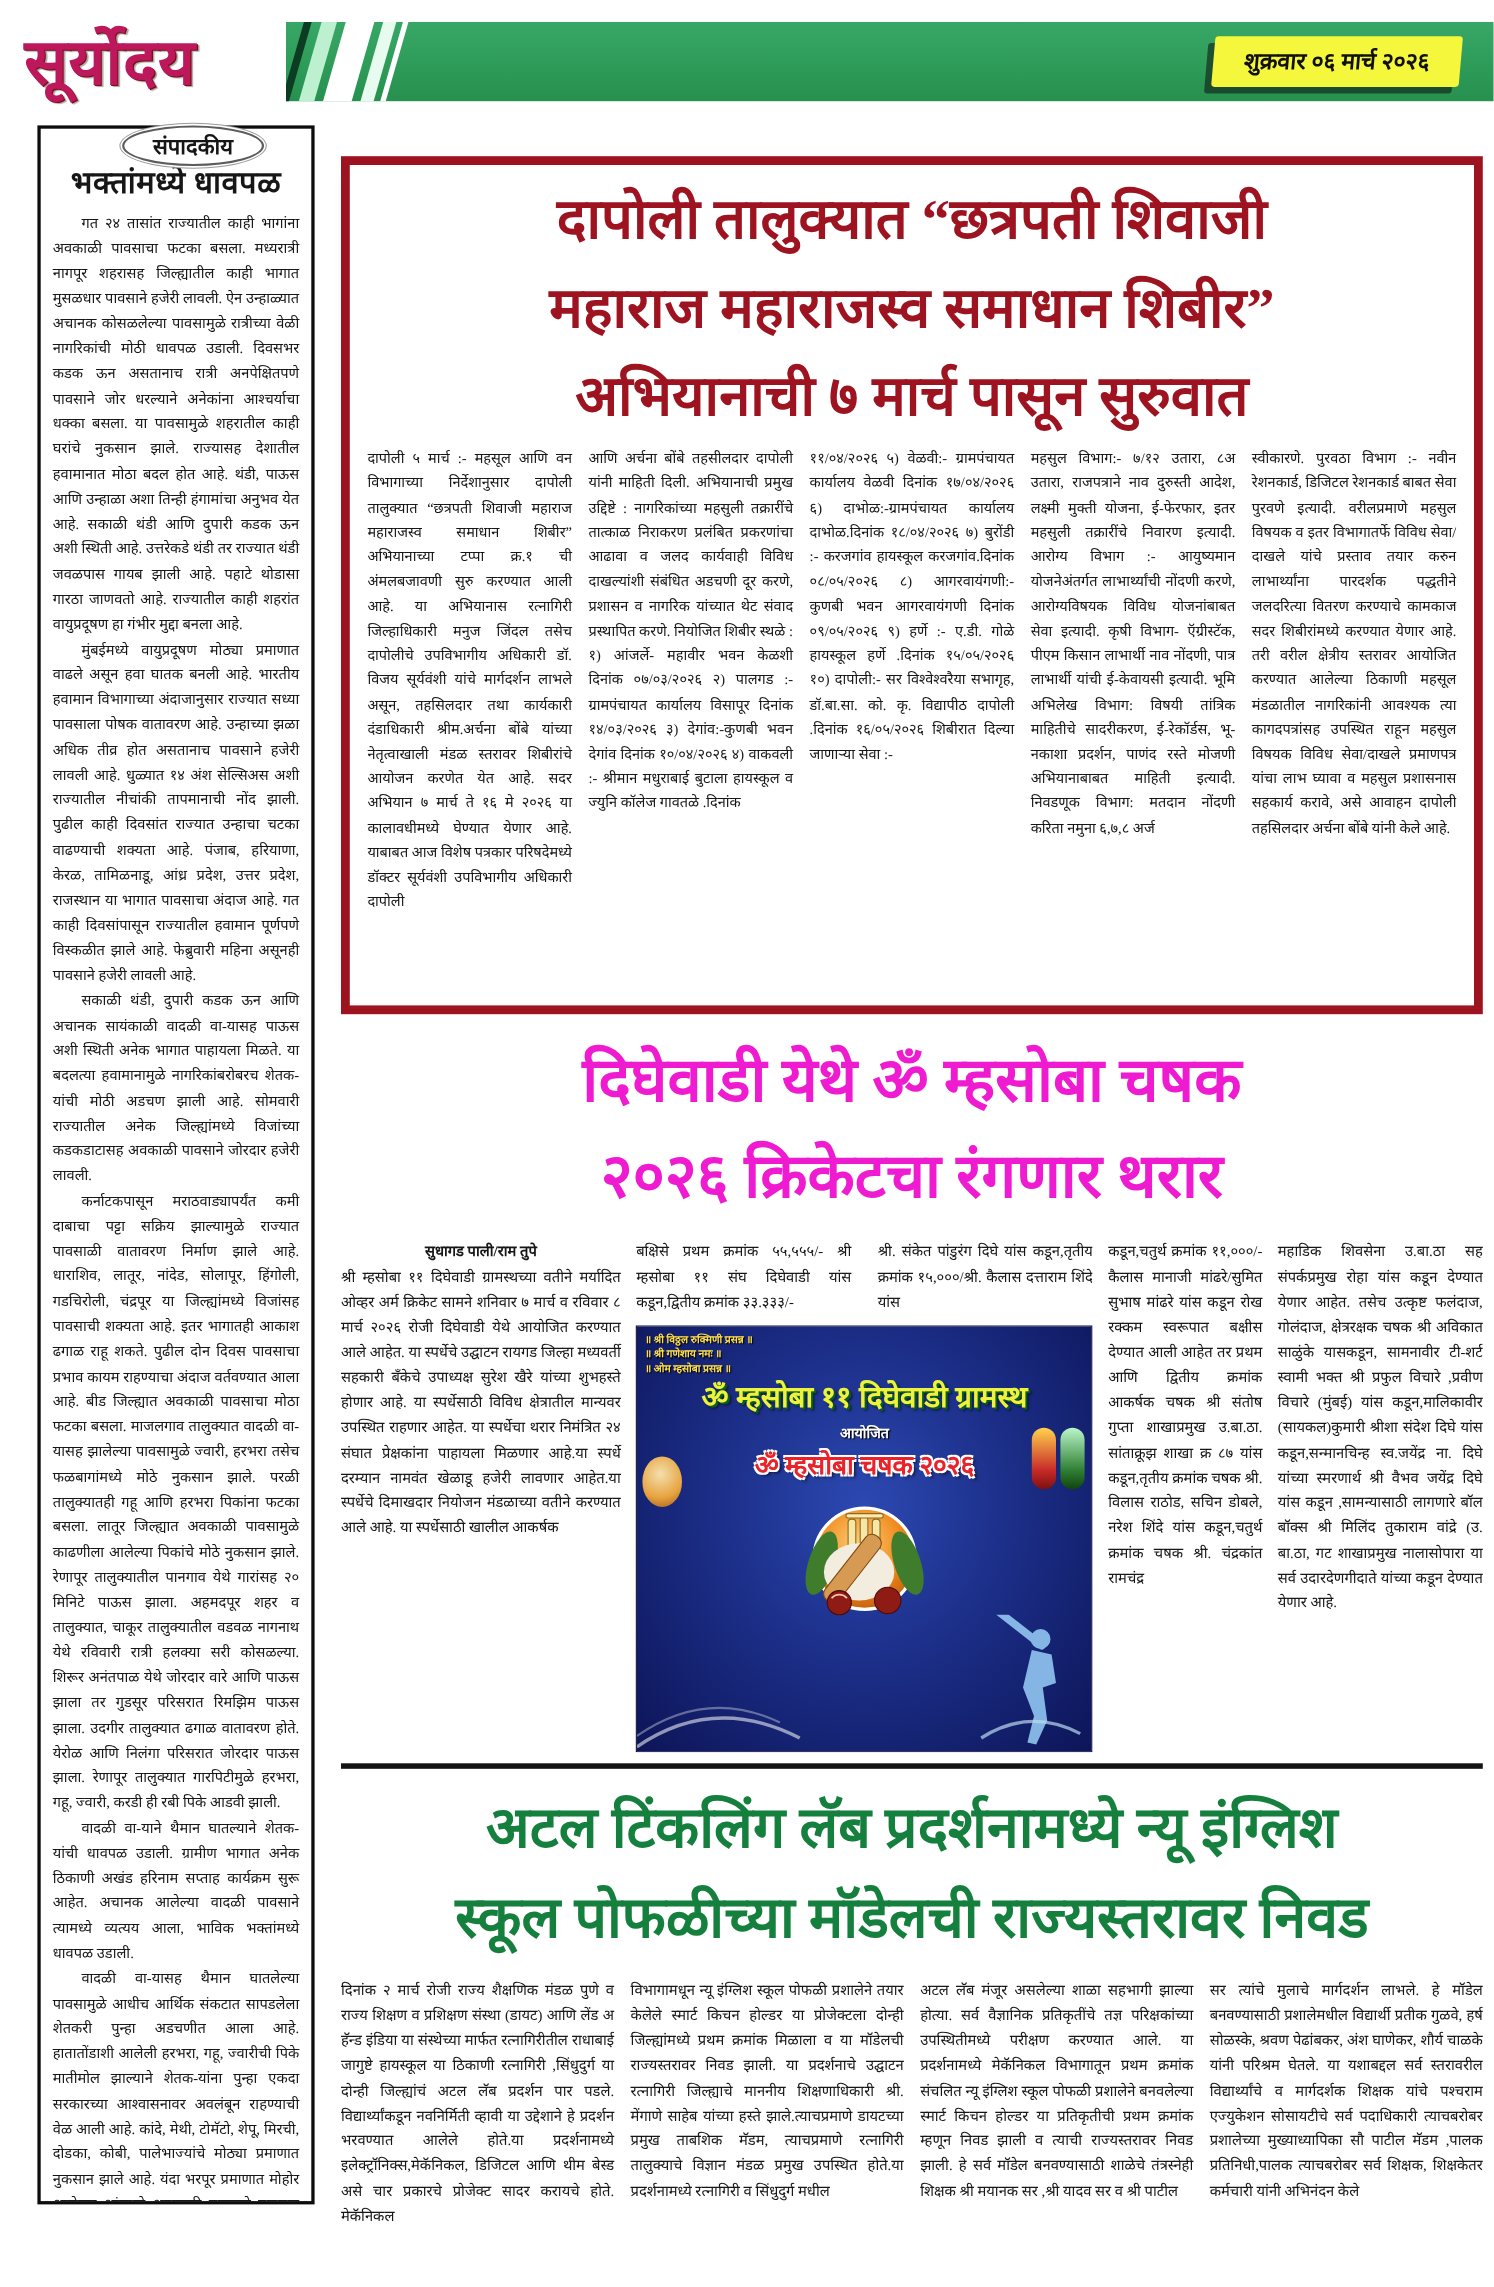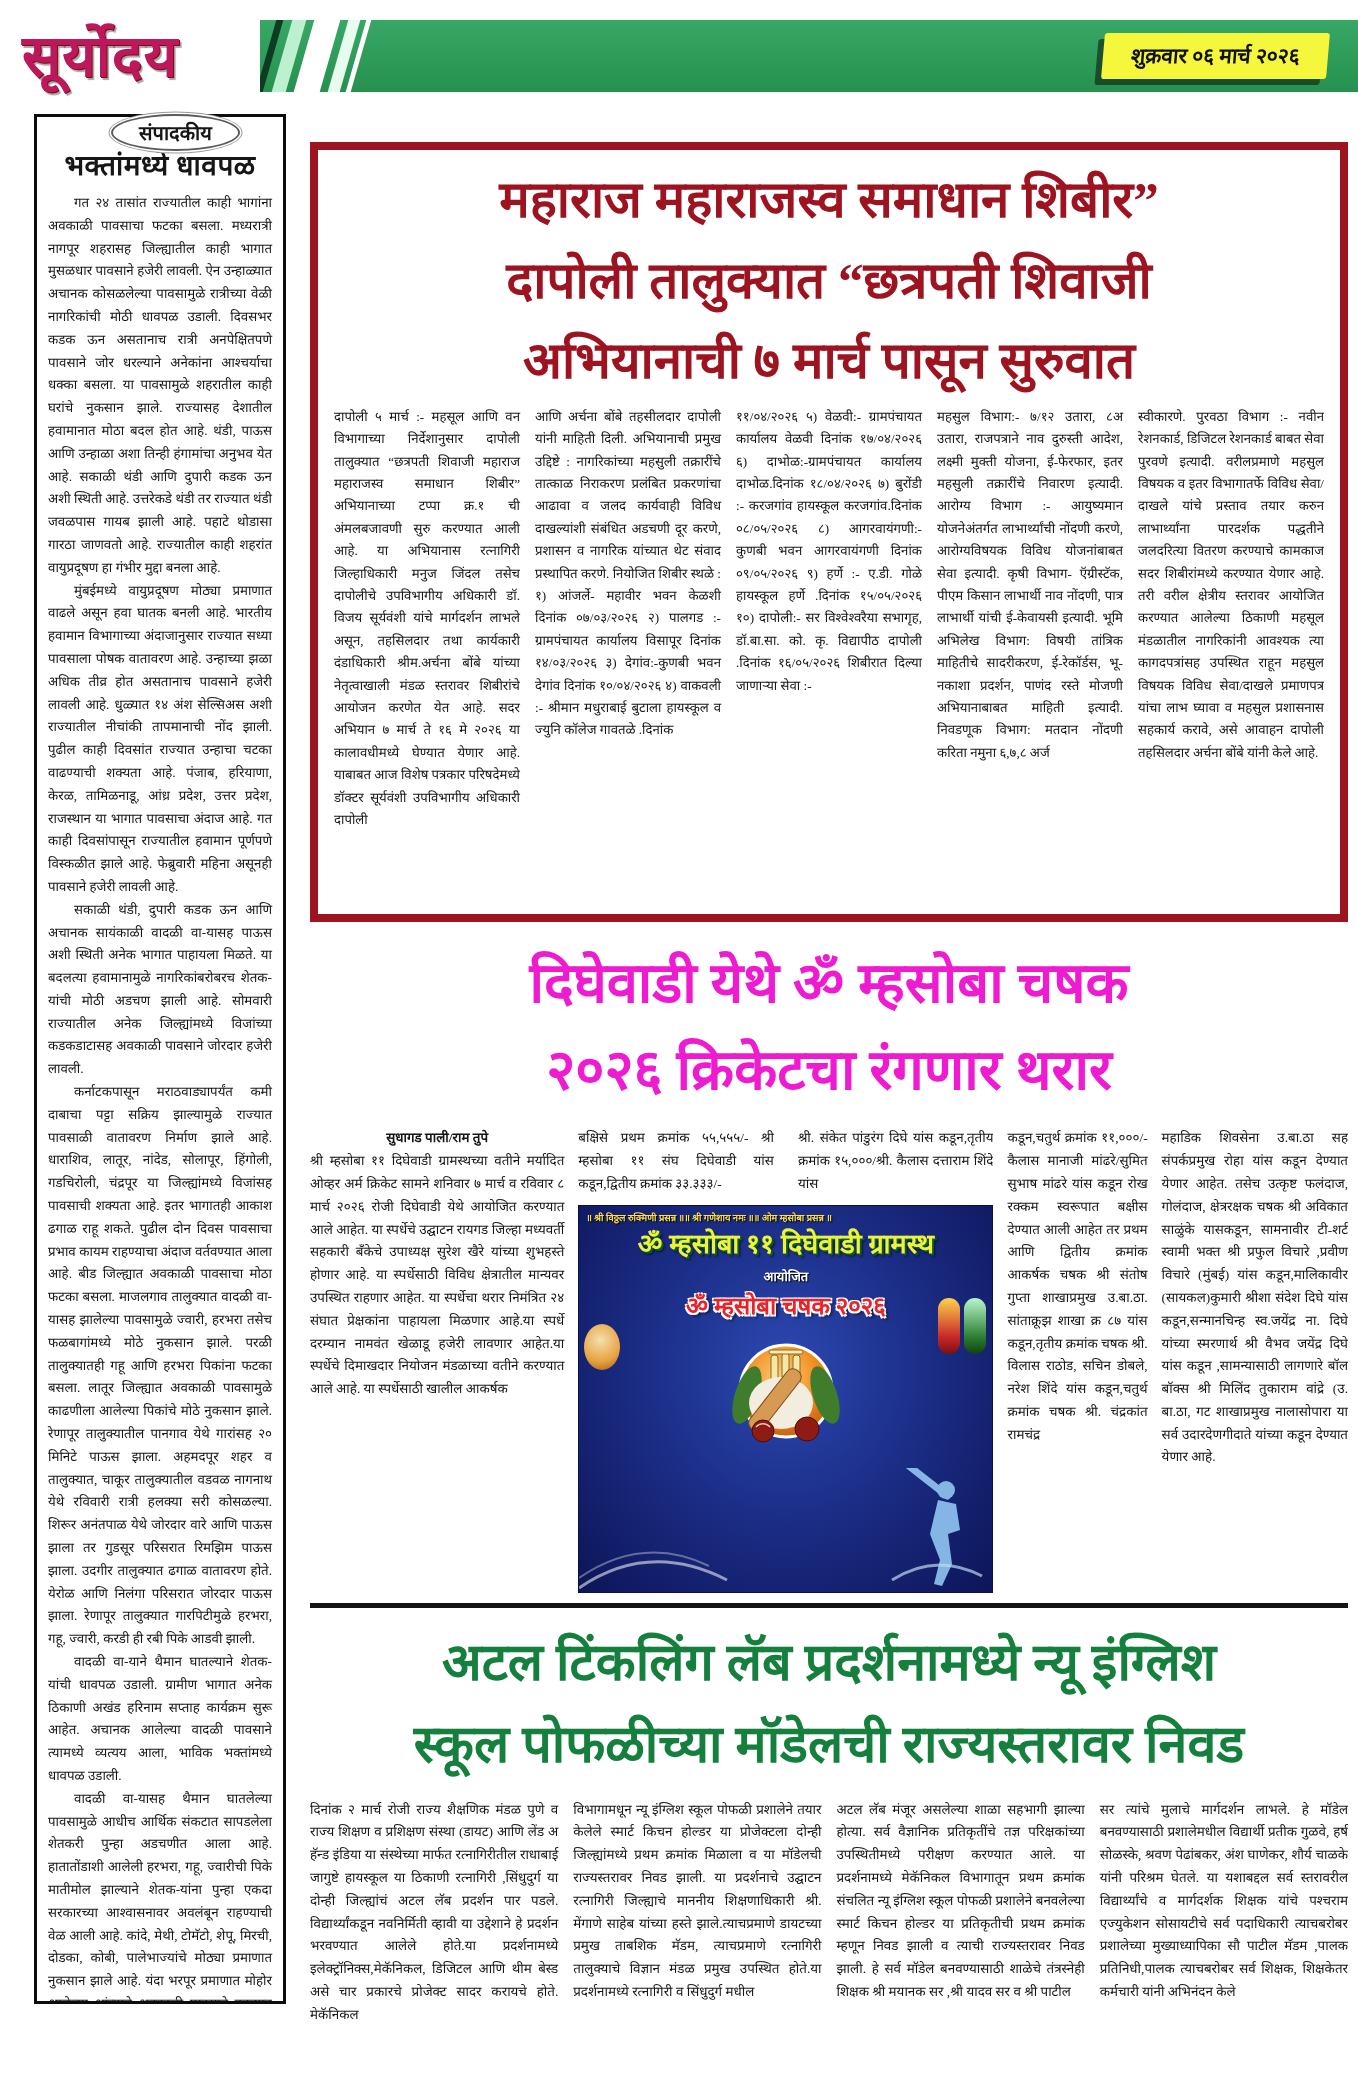--- a/index.html
+++ b/index.html
@@ -48,22 +48,22 @@
   .a2-col1{flex:0 0 24.5%;font-size:13.4px;line-height:22.8px;text-align:justify;}
   .a2-byline{text-align:center;font-weight:700;text-indent:0;}
   .a2-mid{flex:0 0 40%;display:flex;flex-direction:column;min-width:0;}
   .a2-strip{display:flex;gap:24px;height:70px;overflow:hidden;}
   .a2-strip div{flex:1 1 0;font-size:13.4px;line-height:22.8px;text-align:justify;}
   .a2-col4{flex:0 0 13.5%;font-size:13.4px;line-height:22.8px;text-align:justify;}
   .a2-col5{flex:1 1 0;font-size:13.4px;line-height:22.8px;text-align:justify;}
   
   .poster{position:relative;margin-top:8px;flex:1 1 auto;overflow:hidden;border:1px solid #0a1040;
           background:radial-gradient(ellipse at 50% 42%, #2c49b2 0%, #1b2d86 48%, #0d1558 100%);}
-  .p-bless{display:flex;justify-content:flex-start;padding:5px 7px 0;color:#ffdf4e;
-           font-size:9.5px;font-weight:700;text-shadow:1px 1px 1px #000;}
+  .p-bless{display:flex;justify-content:center;padding:5px 7px 0;color:#ffdf4e;
+           font-size:9.5px;font-weight:700;text-shadow:1px 1px 1px #000;flex-direction:column;}
   .p-title{text-align:center;color:#eef23d;font-size:27px;font-weight:800;
            text-shadow:2px 2px 0 #0a5a22,3px 3px 2px rgba(0,0,0,.6);white-space:nowrap;}
   .p-sub{margin-top:6px;text-align:center;color:#ffffff;font-size:13px;font-weight:700;
          text-shadow:1px 1px 1px #000;}
   .p-event{margin-top:3px;text-align:center;color:#e8232a;font-size:24px;font-weight:800;
            text-shadow:-1.5px -1.5px 0 #fff,1.5px -1.5px 0 #fff,-1.5px 1.5px 0 #fff,1.5px 1.5px 0 #fff,3px 3px 3px rgba(0,0,0,.7);}
   .p-emblem{display:block;margin:4px auto 0;}
   .deityL{position:absolute;left:5px;top:118px;width:36px;height:46px;border-radius:50%;
           background:radial-gradient(circle at 45% 35%, #ffe9b0, #f2a93c 60%, #a85a12);opacity:.95;}
   .deityR{position:absolute;right:6px;top:92px;display:flex;gap:4px;}
@@ -108,22 +108,22 @@
         <p>कर्नाटकपासून मराठवाड्यापर्यंत कमी दाबाचा पट्टा सक्रिय झाल्यामुळे राज्यात पावसाळी वातावरण निर्माण झाले आहे. धाराशिव, लातूर, नांदेड, सोलापूर, हिंगोली, गडचिरोली, चंद्रपूर या जिल्ह्यांमध्ये विजांसह पावसाची शक्यता आहे. इतर भागातही आकाश ढगाळ राहू शकते. पुढील दोन दिवस पावसाचा प्रभाव कायम राहण्याचा अंदाज वर्तवण्यात आला आहे. बीड जिल्ह्यात अवकाळी पावसाचा मोठा फटका बसला. माजलगाव तालुक्यात वादळी वा-यासह झालेल्या पावसामुळे ज्वारी, हरभरा तसेच फळबागांमध्ये मोठे नुकसान झाले. परळी तालुक्यातही गहू आणि हरभरा पिकांना फटका बसला. लातूर जिल्ह्यात अवकाळी पावसामुळे काढणीला आलेल्या पिकांचे मोठे नुकसान झाले. रेणापूर तालुक्यातील पानगाव येथे गारांसह २० मिनिटे पाऊस झाला. अहमदपूर शहर व तालुक्यात, चाकूर तालुक्यातील वडवळ नागनाथ येथे रविवारी रात्री हलक्या सरी कोसळल्या. शिरूर अनंतपाळ येथे जोरदार वारे आणि पाऊस झाला तर गुडसूर परिसरात रिमझिम पाऊस झाला. उदगीर तालुक्यात ढगाळ वातावरण होते. येरोळ आणि निलंगा परिसरात जोरदार पाऊस झाला. रेणापूर तालुक्यात गारपिटीमुळे हरभरा, गहू, ज्वारी, करडी ही रबी पिके आडवी झाली.</p>
         <p>वादळी वा-याने थैमान घातल्याने शेतक-यांची धावपळ उडाली. ग्रामीण भागात अनेक ठिकाणी अखंड हरिनाम सप्ताह कार्यक्रम सुरू आहेत. अचानक आलेल्या वादळी पावसाने त्यामध्ये व्यत्यय आला, भाविक भक्तांमध्ये धावपळ उडाली.</p>
         <p>वादळी वा-यासह थैमान घातलेल्या पावसामुळे आधीच आर्थिक संकटात सापडलेला शेतकरी पुन्हा अडचणीत आला आहे. हातातोंडाशी आलेली हरभरा, गहू, ज्वारीची पिके मातीमोल झाल्याने शेतक-यांना पुन्हा एकदा सरकारच्या आश्वासनावर अवलंबून राहण्याची वेळ आली आहे. कांदे, मेथी, टोमॅटो, शेपू, मिरची, दोडका, कोबी, पालेभाज्यांचे मोठ्या प्रमाणात नुकसान झाले आहे. यंदा भरपूर प्रमाणात मोहोर आलेल्या आंब्याचे अवकाळी पावसाने नुकसान केले आहे. निसर्गाच्या लहरीपणामुळे शेतक-यांना आर्थिक झळ सोसावी लागत असल्याने शेतकरी चिंतातुर झाला आहे. राज्यात सध्या हवामान झपाट्याने बदलत असून उन्हाचा तडाखा वाढताना दिसत आहे. १८ फेब्रुवारीनंतर झालेल्या पावसामुळे काही भागात गारवा निर्माण झाला होता.</p>
       </div>
     </aside>
 
     <main class="main">
 
       <section class="art1">
         <div class="headline">
+          <div>दापोली तालुक्यात “छत्रपती शिवाजी</div>
           <div>महाराज महाराजस्व समाधान शिबीर”</div>
-          <div>दापोली तालुक्यात “छत्रपती शिवाजी</div>
           <div>अभियानाची ७ मार्च पासून सुरुवात</div>
         </div>
         <div class="art1-body">
           <div class="ncol">दापोली ५ मार्च :- महसूल आणि वन विभागाच्या निर्देशानुसार दापोली तालुक्यात “छत्रपती शिवाजी महाराज महाराजस्व समाधान शिबीर” अभियानाच्या टप्पा क्र.१ ची अंमलबजावणी सुरु करण्यात आली आहे. या अभियानास रत्नागिरी जिल्हाधिकारी मनुज जिंदल तसेच दापोलीचे उपविभागीय अधिकारी डॉ. विजय सूर्यवंशी यांचे मार्गदर्शन लाभले असून, तहसिलदार तथा कार्यकारी दंडाधिकारी श्रीम.अर्चना बोंबे यांच्या नेतृत्वाखाली मंडळ स्तरावर शिबीरांचे आयोजन करणेत येत आहे. सदर अभियान ७ मार्च ते १६ मे २०२६ या कालावधीमध्ये घेण्यात येणार आहे. याबाबत आज विशेष पत्रकार परिषदेमध्ये डॉक्टर सूर्यवंशी उपविभागीय अधिकारी दापोली</div>
           <div class="ncol">आणि अर्चना बोंबे तहसीलदार दापोली यांनी माहिती दिली. अभियानाची प्रमुख उद्दिष्टे : नागरिकांच्या महसुली तक्रारींचे तात्काळ निराकरण प्रलंबित प्रकरणांचा आढावा व जलद कार्यवाही विविध दाखल्यांशी संबंधित अडचणी दूर करणे, प्रशासन व नागरिक यांच्यात थेट संवाद प्रस्थापित करणे. नियोजित शिबीर स्थळे : १) आंजर्ले- महावीर भवन केळशी दिनांक ०७/०३/२०२६ २) पालगड :- ग्रामपंचायत कार्यालय विसापूर दिनांक १४/०३/२०२६ ३) देगांव:-कुणबी भवन देगांव दिनांक १०/०४/२०२६ ४) वाकवली :- श्रीमान मधुराबाई बुटाला हायस्कूल व ज्युनि कॉलेज गावतळे .दिनांक</div>
           <div class="ncol">११/०४/२०२६ ५) वेळवी:- ग्रामपंचायत कार्यालय वेळवी दिनांक १७/०४/२०२६ ६) दाभोळ:-ग्रामपंचायत कार्यालय दाभोळ.दिनांक १८/०४/२०२६ ७) बुरोंडी :- करजगांव हायस्कूल करजगांव.दिनांक ०८/०५/२०२६ ८) आगरवायंगणी:- कुणबी भवन आगरवायंगणी दिनांक ०९/०५/२०२६ ९) हर्णे :- ए.डी. गोळे हायस्कूल हर्णे .दिनांक १५/०५/२०२६ १०) दापोली:- सर विश्वेश्वरैया सभागृह, डॉ.बा.सा. को. कृ. विद्यापीठ दापोली .दिनांक १६/०५/२०२६ शिबीरात दिल्या जाणाऱ्या सेवा :-</div>
           <div class="ncol">महसुल विभाग:- ७/१२ उतारा, ८अ उतारा, राजपत्राने नाव दुरुस्ती आदेश, लक्ष्मी मुक्ती योजना, ई-फेरफार, इतर महसुली तक्रारींचे निवारण इत्यादी. आरोग्य विभाग :- आयुष्यमान योजनेअंतर्गत लाभार्थ्यांची नोंदणी करणे, आरोग्यविषयक विविध योजनांबाबत सेवा इत्यादी. कृषी विभाग- ऍग्रीस्टॅक, पीएम किसान लाभार्थी नाव नोंदणी, पात्र लाभार्थी यांची ई-केवायसी इत्यादी. भूमि अभिलेख विभाग: विषयी तांत्रिक माहितीचे सादरीकरण, ई-रेकॉर्डस, भू-नकाशा प्रदर्शन, पाणंद रस्ते मोजणी अभियानाबाबत माहिती इत्यादी. निवडणूक विभाग: मतदान नोंदणी करिता नमुना ६,७,८ अर्ज</div>
           <div class="ncol">स्वीकारणे. पुरवठा विभाग :- नवीन रेशनकार्ड, डिजिटल रेशनकार्ड बाबत सेवा पुरवणे इत्यादी. वरीलप्रमाणे महसुल विषयक व इतर विभागातर्फे विविध सेवा/दाखले यांचे प्रस्ताव तयार करुन लाभार्थ्यांना पारदर्शक पद्धतीने जलदरित्या वितरण करण्याचे कामकाज सदर शिबीरांमध्ये करण्यात येणार आहे. तरी वरील क्षेत्रीय स्तरावर आयोजित करण्यात आलेल्या ठिकाणी महसूल मंडळातील नागरिकांनी आवश्यक त्या कागदपत्रांसह उपस्थित राहून महसुल विषयक विविध सेवा/दाखले प्रमाणपत्र यांचा लाभ घ्यावा व महसुल प्रशासनास सहकार्य करावे, असे आवाहन दापोली तहसिलदार अर्चना बोंबे यांनी केले आहे.</div>
         </div>
       </section>

